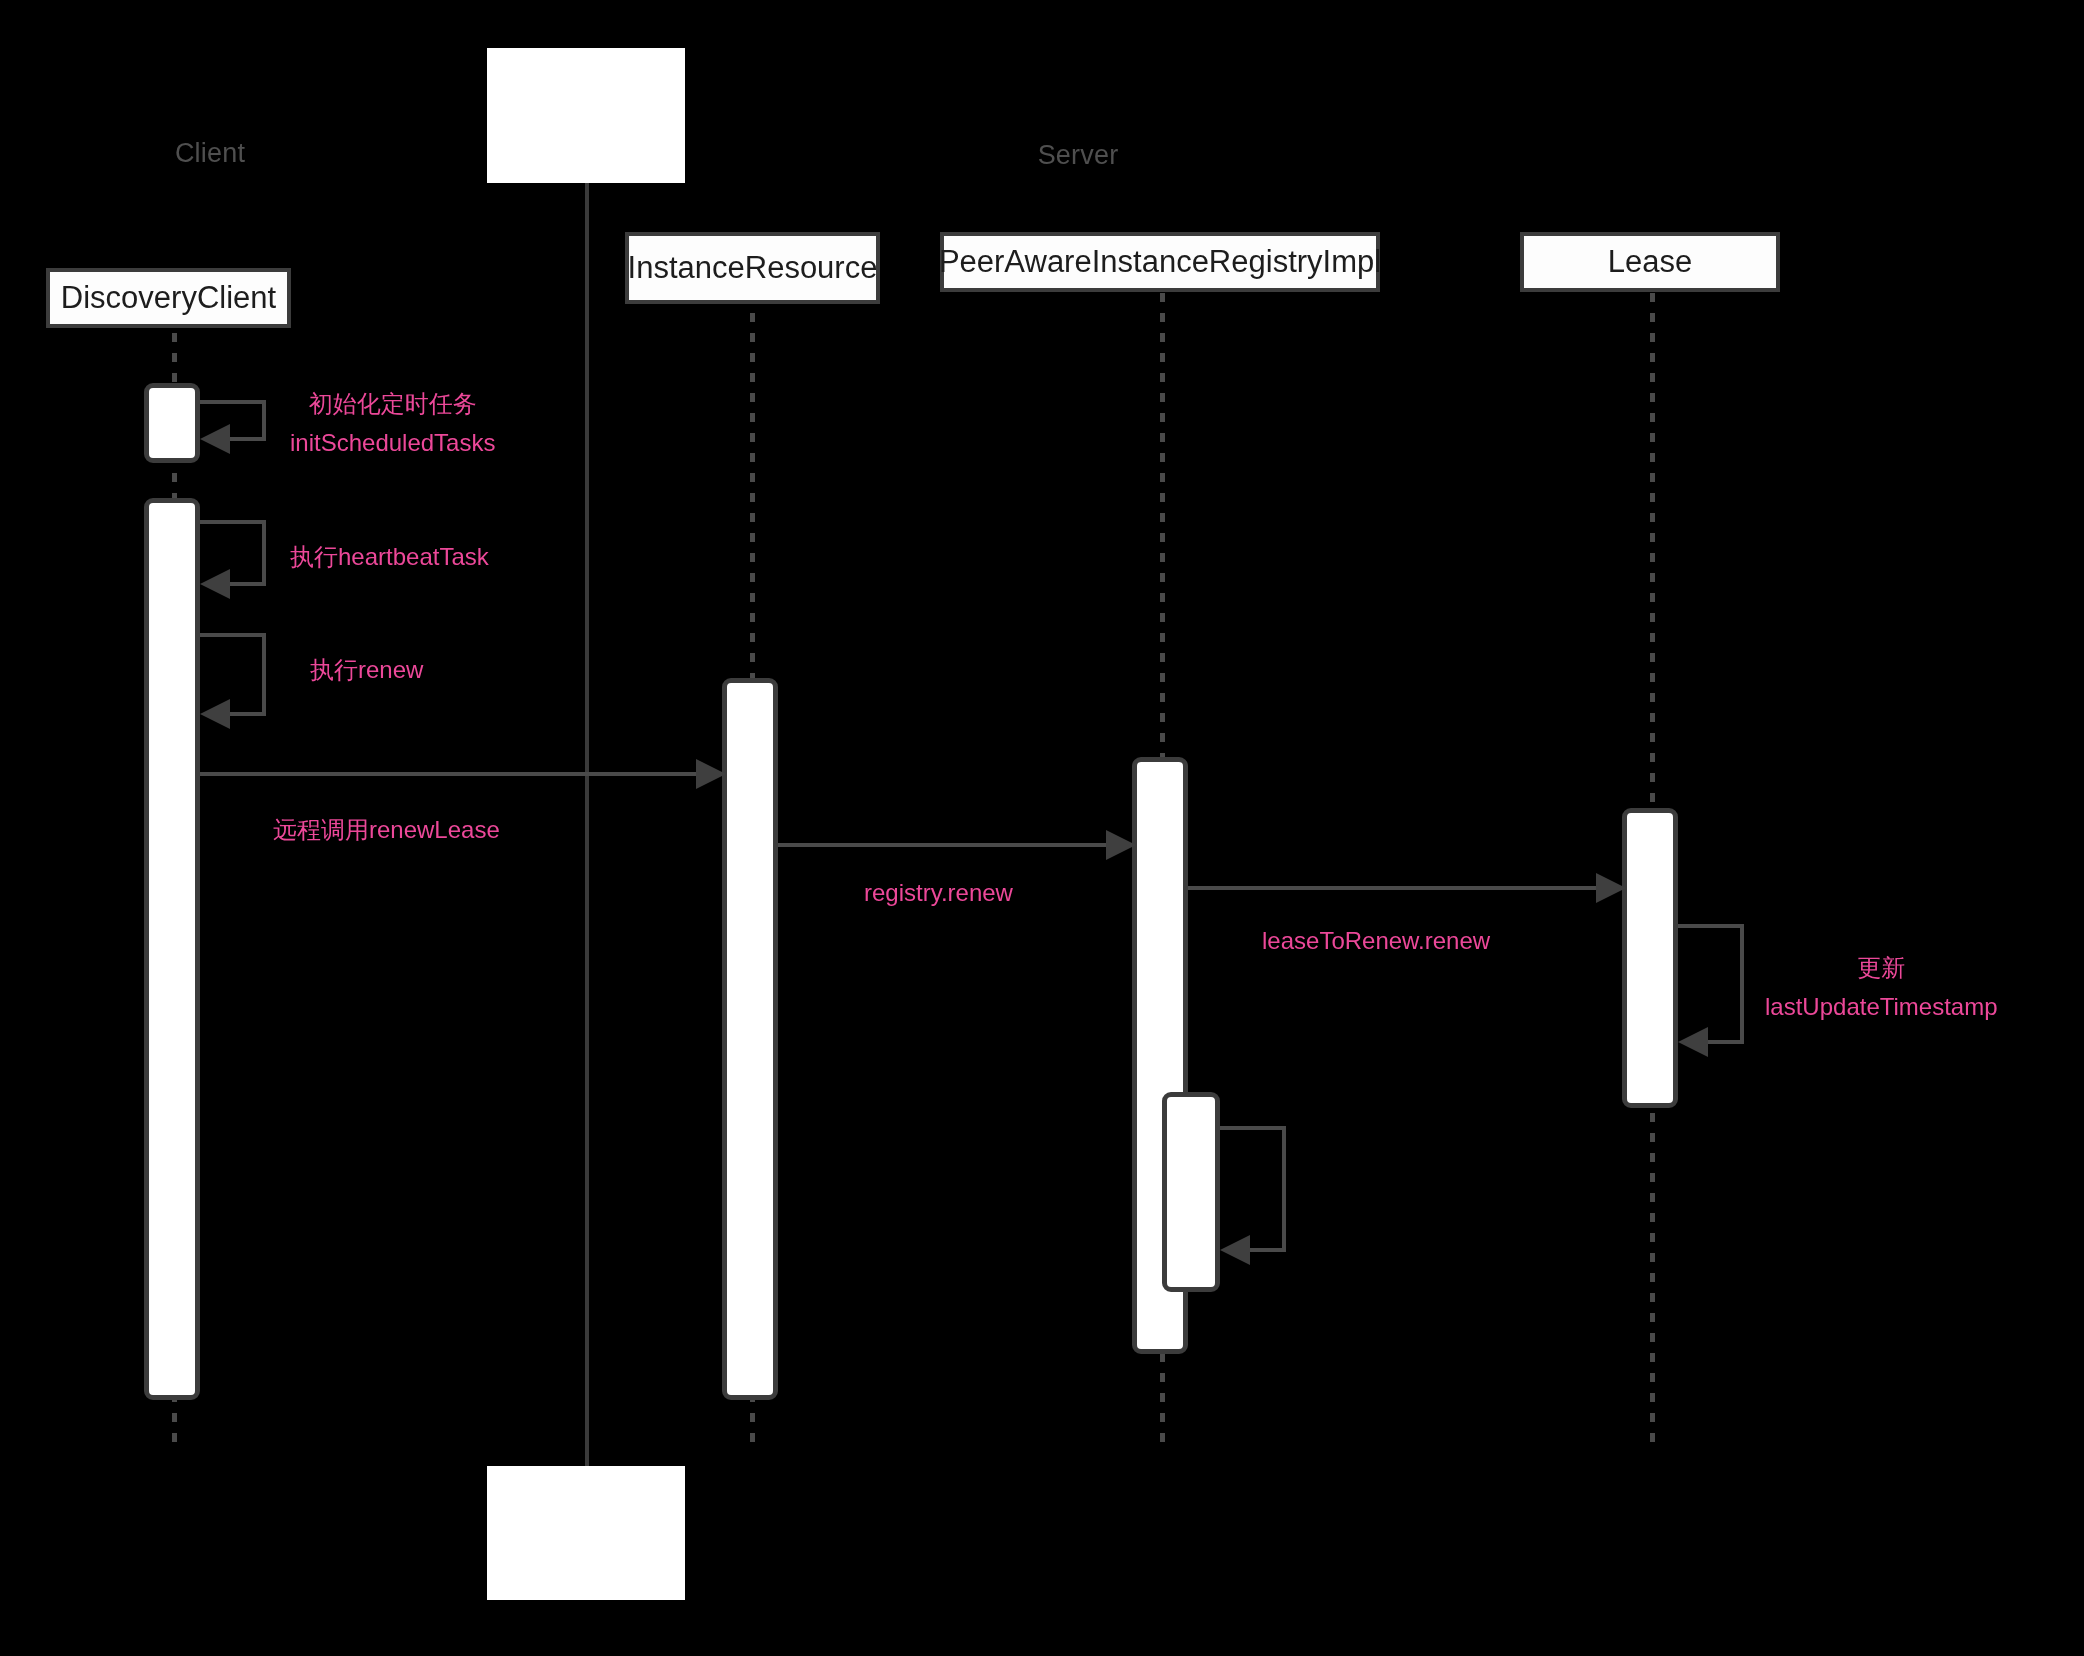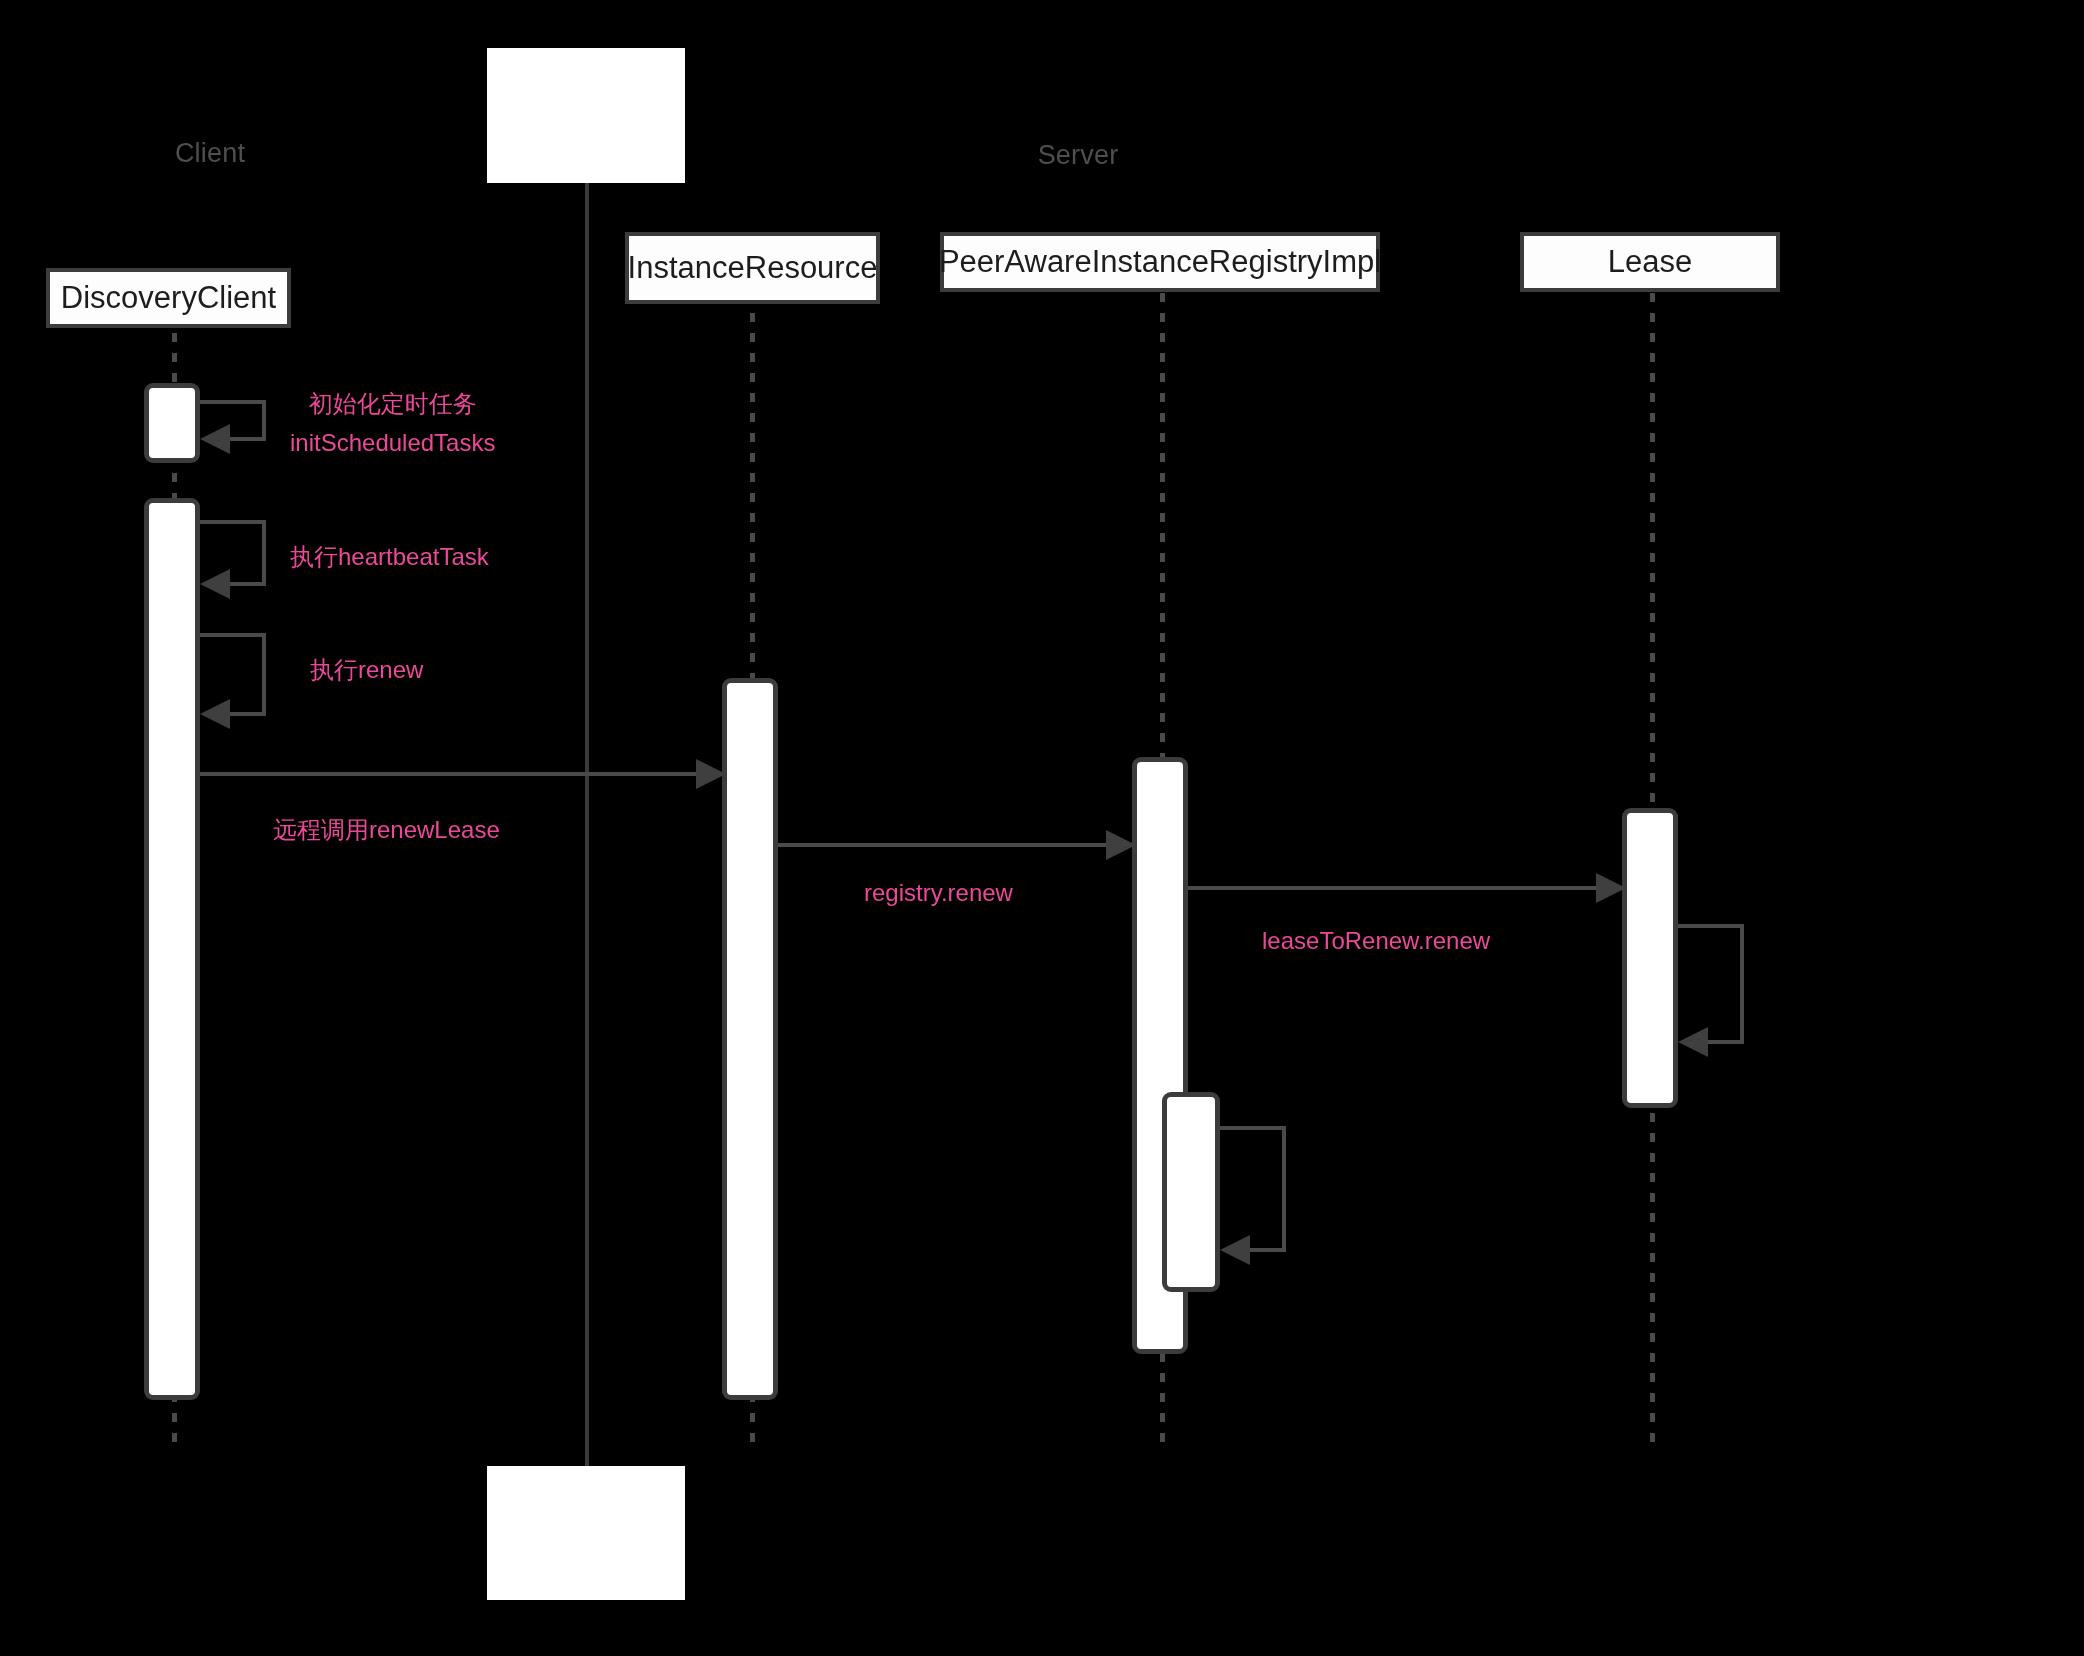--- a/index.html
+++ b/index.html
@@ -157,17 +157,18 @@
     <div class="msg-line" style="left: 778px; top: 843px; width: 328px;"></div>
     <div class="arrow-right" style="left: 1106px; top: 830px;"></div>
     <div class="caption" style="left: 864px; top: 873px;"><div>registry.renew</div></div>
     <div class="msg-line" style="left: 1188px; top: 886px; width: 408px;"></div>
     <div class="arrow-right" style="left: 1596px; top: 873px;"></div>
     <div class="caption" style="left: 1262px; top: 921px;"><div>leaseToRenew.renew</div></div>
     <div class="loop-top" style="left: 1678px; top: 924px; width: 66px;"></div>
     <div class="loop-side" style="left: 1740px; top: 924px; height: 120px;"></div>
     <div class="loop-bottom" style="left: 1706px; top: 1040px; width: 38px;"></div>
     <div class="arrow-left" style="left: 1678px; top: 1027px;"></div>
+    <div class="caption" style="left: 1765px; top: 948px;"><div>更新</div><div>lastUpdateTimestamp</div></div>
     <div class="loop-top" style="left: 1220px; top: 1126px; width: 66px;"></div>
     <div class="loop-side" style="left: 1282px; top: 1126px; height: 126px;"></div>
     <div class="loop-bottom" style="left: 1248px; top: 1248px; width: 38px;"></div>
     <div class="arrow-left" style="left: 1220px; top: 1235px;"></div>
   </div>
 
 </body></html>

